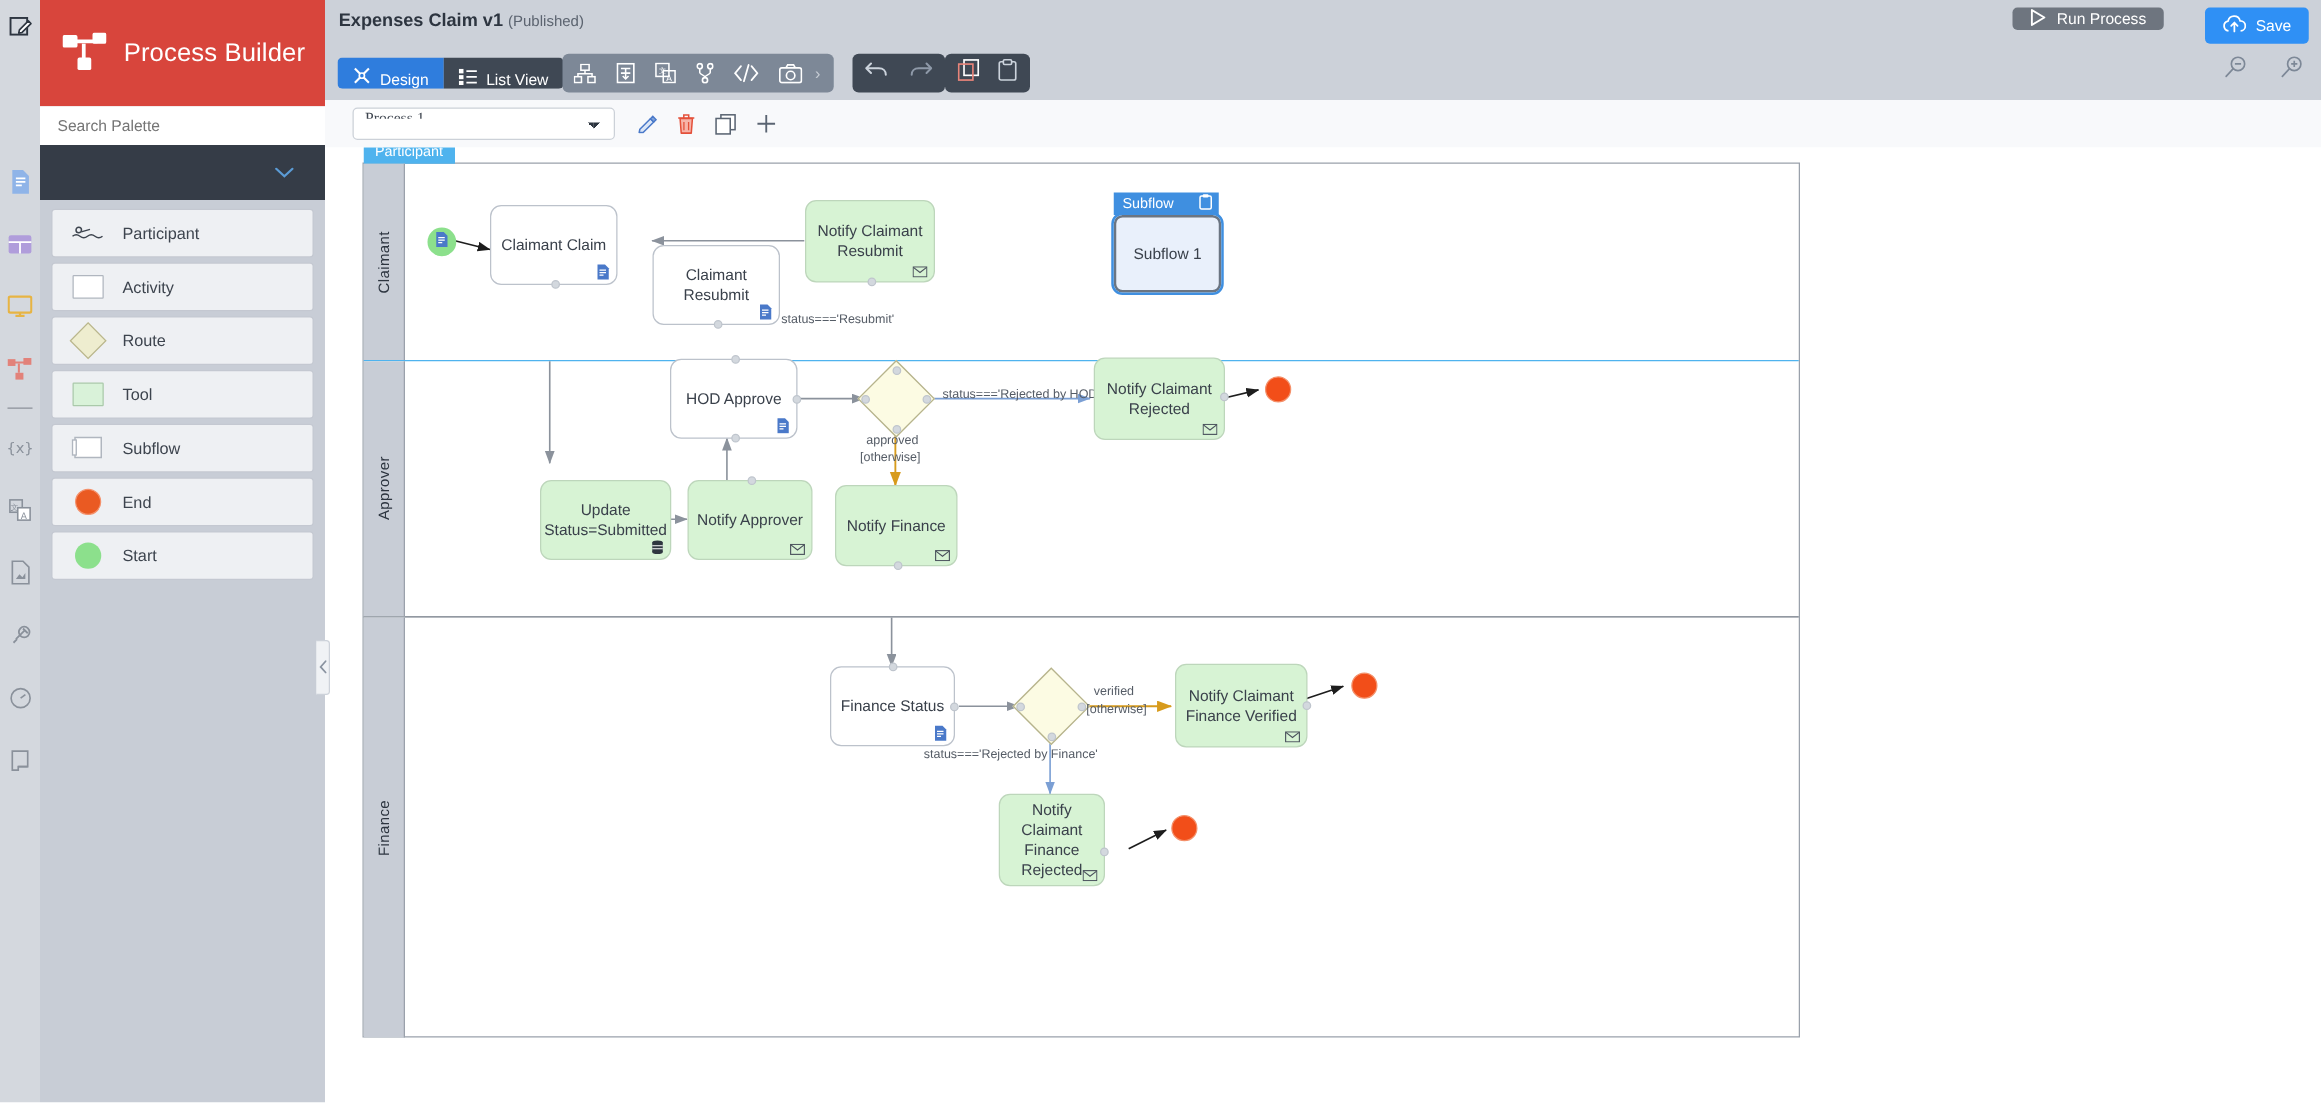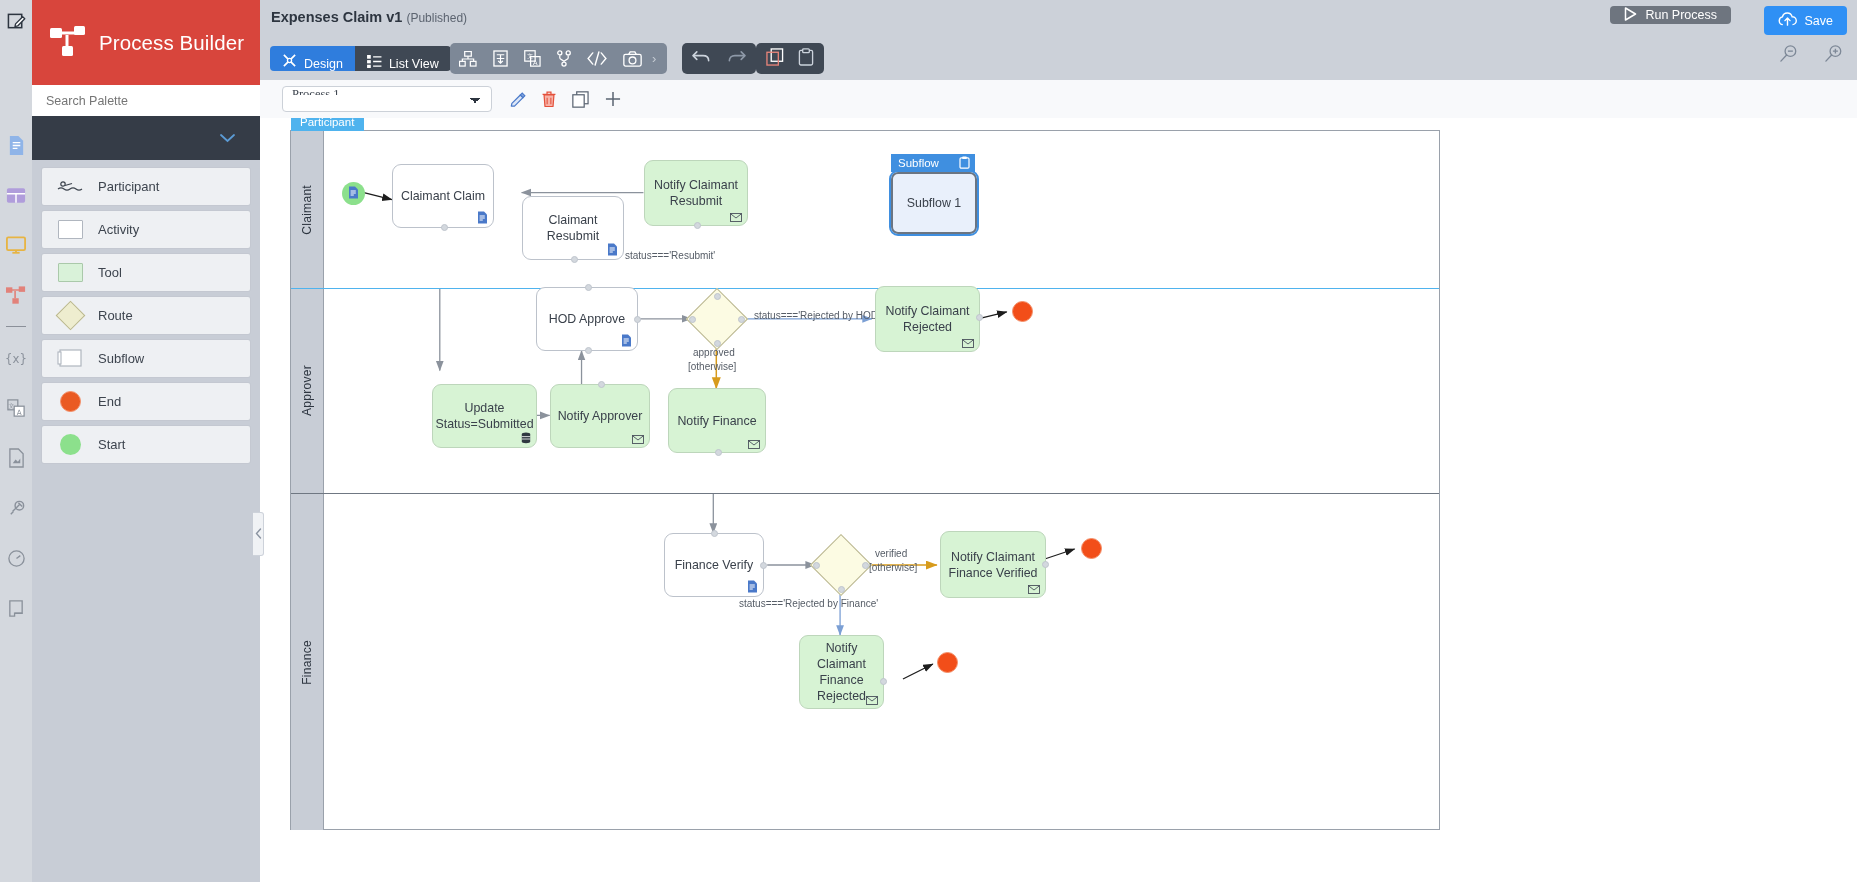--- a/index.html
+++ b/index.html
@@ -326,30 +326,30 @@
 
       <div class="pal-item">
         <span class="pal-ico">
             <span class="sq"></span>
           </span>
         <span class="pal-label">Activity</span>
       </div>
 
       <div class="pal-item">
         <span class="pal-ico">
+            <span class="dia"></span>
+          </span>
+        <span class="pal-label">Route</span>
+      </div>
+
+      <div class="pal-item">
+        <span class="pal-ico">
             <span class="sq tool"></span>
           </span>
         <span class="pal-label">Tool</span>
-      </div>
-
-      <div class="pal-item">
-        <span class="pal-ico">
-            <span class="dia"></span>
-          </span>
-        <span class="pal-label">Route</span>
       </div>
 
       <div class="pal-item">
         <span class="pal-ico">
           <svg width="27" height="21" viewBox="0 0 27 21">
               <rect x="3" y="2" width="21" height="16" fill="#fff" stroke="#b0b6bf" stroke-width="1.2"></rect>
               <rect x="1" y="4" width="3" height="12" fill="#fff" stroke="#b0b6bf" stroke-width="1.1"></rect>
             </svg>
         </span>
         <span class="pal-label">Subflow</span>
@@ -782,21 +782,21 @@
             <path d="M542 71 L614 71" stroke="#d79b1c" stroke-width="1.5" fill="none" marker-end="url(#ahOrg3)"></path>
 
             <path d="M517 95 L517 141" stroke="#7b9fd4" stroke-width="1.3" fill="none" marker-end="url(#ahBlu3)"></path>
 
             <path d="M722 65 L752 55" stroke="#1d1d1d" stroke-width="1.3" fill="none" marker-end="url(#ahBlk3)"></path>
 
             <path d="M580 185 L610 170" stroke="#1d1d1d" stroke-width="1.3" fill="none" marker-end="url(#ahBlk3)"></path>
           </svg>
 
           <div class="node" style="left:340px; top:39px; width:100px; height:64px;">
-            <span>Finance Verify</span>
+            <span>Finance Status</span>
             <span class="badge">
               <svg width="11" height="13" viewBox="0 0 11 13">
                   <path d="M1 0.5h6l3 3v9H1z" fill="#4a79c9"></path>
                   <path d="M2.6 5h5.2M2.6 7h5.2M2.6 9h3.2" stroke="#fff" stroke-width="1"></path>
                 </svg>
             </span>
             <span class="port" style="left:46px; top:-4px;"></span>
             <span class="port" style="right:-4px; top:28px;"></span>
           </div>
 

